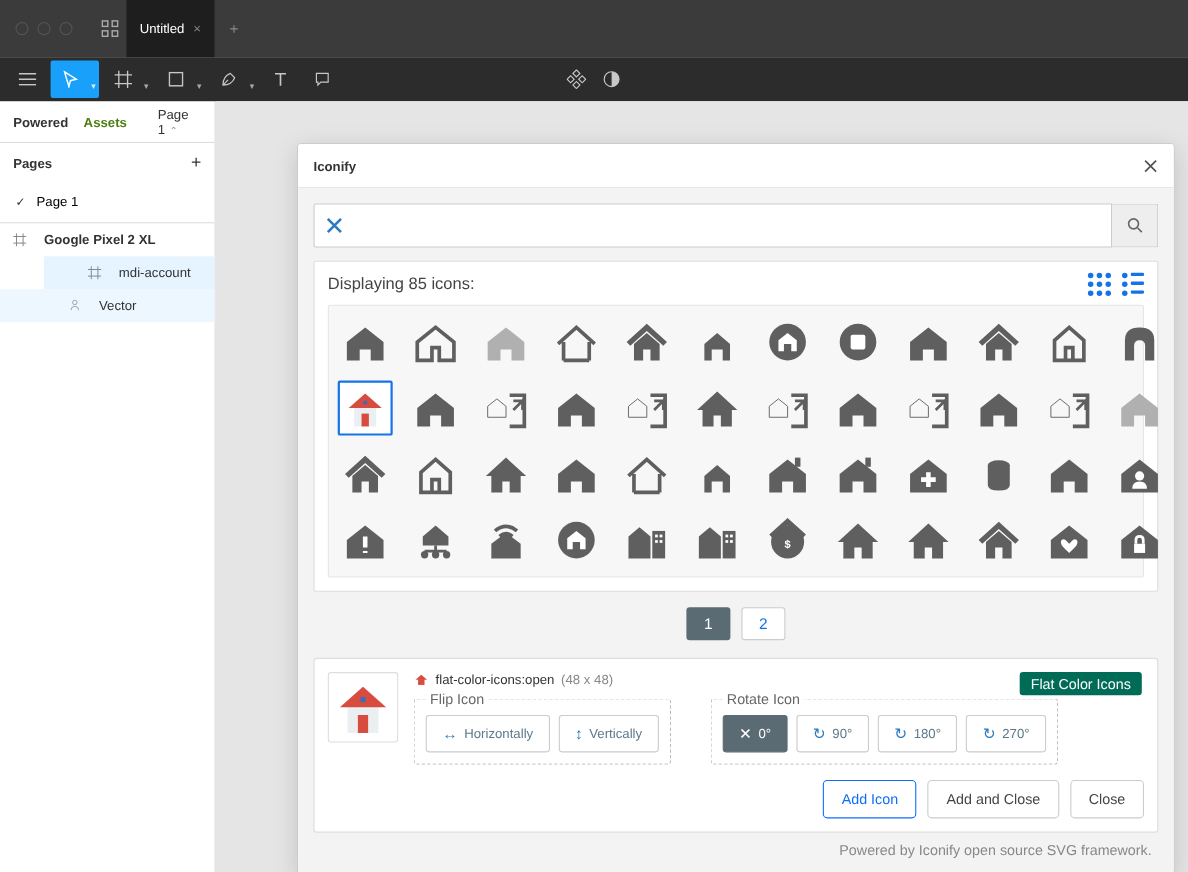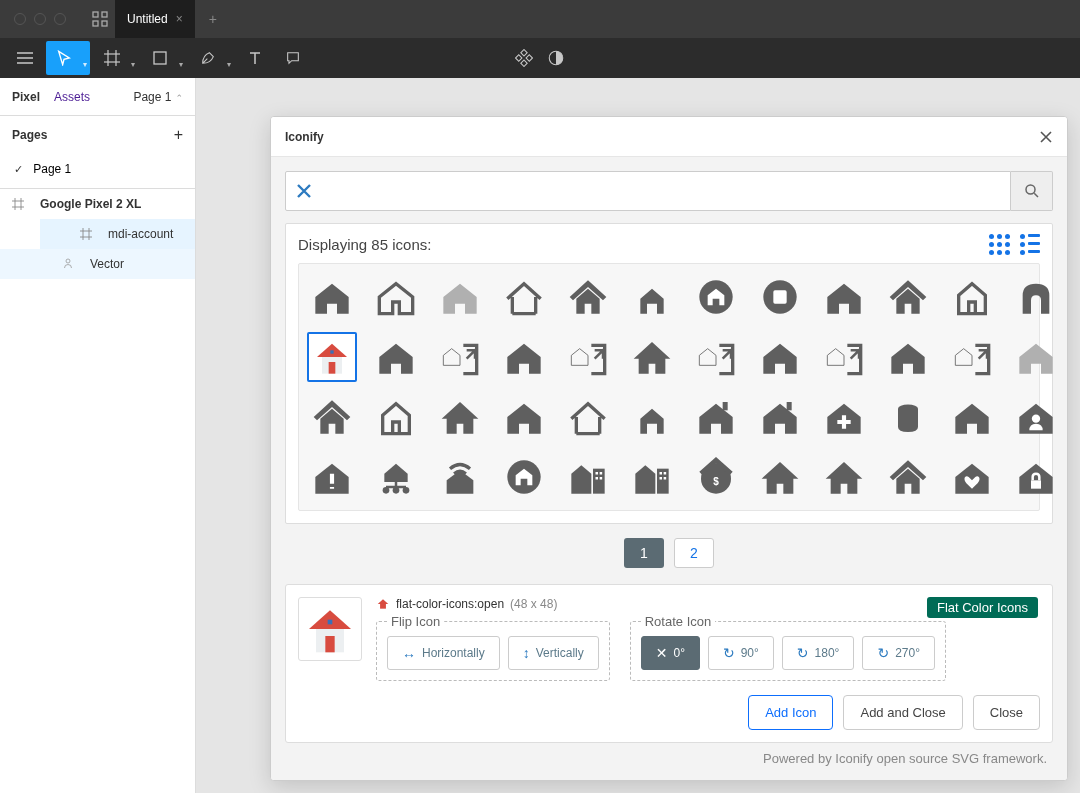--- a/index.html
+++ b/index.html
@@ -21,21 +21,21 @@
     --icon-gray: #5f5f5f;
     --icon-gray-light: #b0b0b0;
     --btn-primary: #0d6efd;
     --btn-dark: #5b6b73;
     --teal: #006b56;
   }
   * { box-sizing: border-box; margin:0; padding:0; font-family: -apple-system, Helvetica, Arial, sans-serif; font-size:12px; }
   body { width:1080px; height:793px; overflow:hidden; background: var(--canvas-bg); }
 
   
-  .titlebar { height:38px; background: var(--bg-title); display:flex; align-items:center; }
+  .titlebar { height:52px; background: var(--bg-title); display:flex; align-items:center; }
   .traffic { display:flex; gap:8px; padding:0 14px; }
   .traffic span { width:12px; height:12px; border:1px solid #555; border-radius:50%; background:transparent; }
   .app-icon { margin-left:10px; width:20px; height:20px; display:flex; align-items:center; justify-content:center; }
   .tab-area { display:flex; align-self:stretch; margin-left:5px; }
   .doc-tab { display:flex; align-items:center; background: var(--bg-darker); color:#fff; padding:0 12px; gap:8px; }
   .doc-tab .close { color:#888; }
   .new-tab { color:#888; padding:0 14px; align-self:center; font-size:14px; }
 
   
   .toolbar { height:40px; background: var(--bg-dark); display:flex; align-items:center; padding:0 8px; gap:4px; position:relative; }
@@ -48,21 +48,21 @@
   .toolbar-center .ticon { color:#c8c8c8; }
 
   
   .main { display:flex; height:calc(793px - 78px); }
   .sidebar { width:196px; background: var(--sidebar-bg); border-right:1px solid var(--border-light); display:flex; flex-direction:column; }
   .canvas { flex:1; position:relative; background: var(--canvas-bg); }
 
   
   .sb-top { display:flex; align-items:center; height:38px; padding:0 12px; border-bottom:1px solid var(--border-light); gap:14px; }
   .sb-top .tabl { font-weight:600; color:#333; }
-  .sb-top .tabl.inactive { color:#4c1d95; font-weight:400; }
+  .sb-top .tabl.inactive { color:#4d7c0f; font-weight:700; }
   .sb-top .spacer { flex:1; }
   .sb-top .pg { color:#333; }
   .sb-top .caret-up { font-size:9px; color:#999; margin-left:4px; }
 
   .sb-pages-hd { display:flex; align-items:center; justify-content:space-between; padding:10px 12px; color:#333; font-weight:600; }
   .sb-pages-hd .plus { font-size:16px; color:#333; font-weight:300; }
   .sb-page-row { display:flex; align-items:center; gap:10px; padding:8px 14px; }
   .sb-page-row .check { font-size:11px; color:#333; }
   .sb-layer-row { display:flex; align-items:center; gap:16px; padding:8px 12px; color:#333; }
   .sb-layer-row.depth1 { padding-left:40px; }
@@ -109,21 +109,21 @@
 
   .detail { background:#fff; border:1px solid #ddd; border-radius:3px; padding:12px; margin-top:14px; position:relative; }
   .detail .row1 { display:flex; gap:14px; }
   .bigicon { width:64px; height:64px; border:1px solid #ddd; border-radius:3px; background:#fff; display:flex; align-items:center; justify-content:center; }
   .detail .meta { flex:1; }
   .detail .iconname { display:flex; align-items:center; gap:6px; font-size:15px; color:#333; }
   .detail .iconname .dim { color:#888; }
   .detail .iconname .miniico { color:#cc3b2e; }
   .tag-pill { background: var(--teal); color:#fff; padding:3px 10px; border-radius:3px; font-size:13px; position:absolute; right:14px; top:12px; }
 
-  .opts { display:flex; gap:20px; margin-top:10px; flex-wrap:wrap; padding-left:78px; }
+  .opts { display:flex; gap:36px; margin-top:10px; flex-wrap:wrap; padding-left:78px; }
   .fieldset { border:1px dashed #bbb; border-radius:3px; padding:14px 10px 10px; position:relative; }
   .fieldset .lgd { position:absolute; top:-8px; left:10px; background:#fff; padding:0 4px; font-size:13px; color:#666; }
   .btns { display:flex; gap:8px; }
   .obtn { border:1px solid #ccc; border-radius:3px; padding:8px 14px; display:flex; align-items:center; gap:6px; font-size:15px; color:#5c7a8a; background:#fff; }
   .obtn.active { background: var(--btn-dark); color:#fff; border-color: var(--btn-dark); }
   .obtn .glyph { font-size:14px; }
 
   .actions { display:flex; justify-content:flex-end; gap:10px; margin-top:14px; }
   .abtn { border:1px solid #ccc; border-radius:4px; padding:9px 16px; font-size:13px; background:#fff; color:#444; }
   .abtn.primary { color: var(--btn-primary); border-color: var(--btn-primary); }
@@ -342,21 +342,21 @@
           <path d="M12 3 A9 9 0 0 1 12 21 Z" fill="#c8c8c8"></path>
         </svg>
     </div>
   </div>
 </div>
 
 <div class="main">
 
   <div class="sidebar">
     <div class="sb-top">
-      <span class="tabl">Pixel</span>
+      <span class="tabl">Powered</span>
       <span class="tabl inactive">Assets</span>
       <span class="spacer"></span>
       <span class="pg"><span>Page 1</span><span class="caret-up">⌃</span></span>
     </div>
     <div class="sb-pages-hd">
       <span>Pages</span>
       <span class="plus">+</span>
     </div>
     <div class="sb-page-row">
       <span class="check">✓</span>

